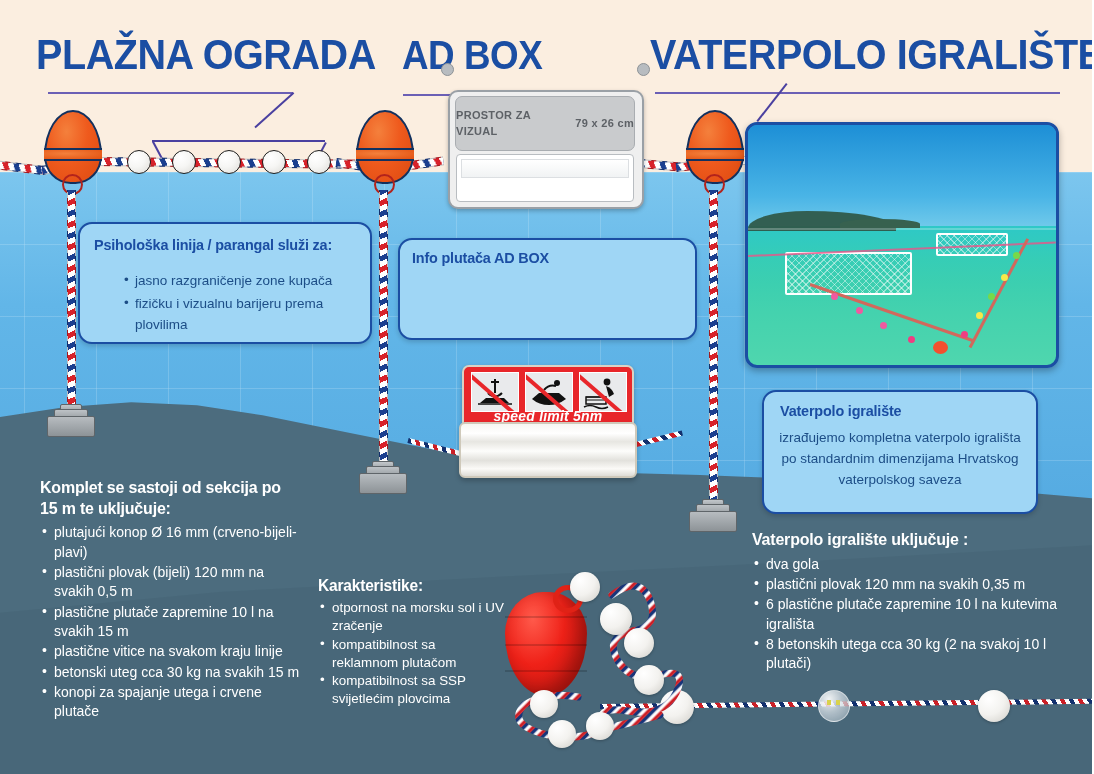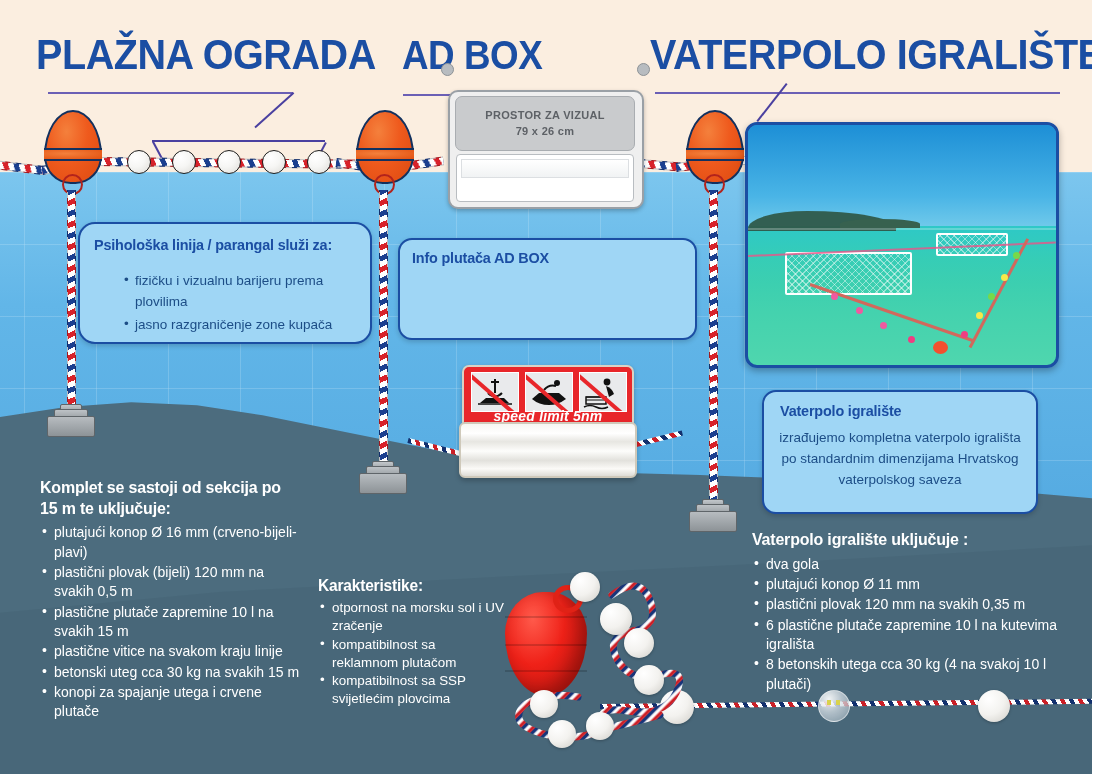--- a/index.html
+++ b/index.html
@@ -79,21 +79,21 @@
   .adbox{
     position:absolute;left:448px;top:90px;width:192px;height:115px;
     background:#efefef;
     border:2px solid #9aa0a6;
     border-radius:10px;
     box-shadow:0 2px 4px rgba(0,0,0,.25);
   }
   .adbox-grey{
     position:absolute;left:5px;top:4px;width:178px;height:53px;
     background:#c9cbcd;border:1px solid #a9adb1;border-radius:7px;
-    display:flex;flex-direction:column;align-items:center;justify-content:center;
+    display:flex;align-items:center;justify-content:center;
     color:#5d6166;font-size:11px;line-height:1.45;font-weight:bold;letter-spacing:.3px;
   }
   .adbox-white{
     position:absolute;left:6px;top:62px;width:176px;height:46px;
     background:#fff;border:1px solid #b9bdc1;border-radius:4px;
   }
   .adbox-white:after{
     content:"";position:absolute;left:4px;top:4px;right:4px;height:17px;
     border:1px solid #dcdfe2;background:linear-gradient(180deg,#fff,#f1f3f4);
   }
@@ -163,21 +163,21 @@
   }
   .ib-title{
     color:#1b4ea3;font-weight:bold;font-size:15.5px;letter-spacing:-.2px;
     transform:scaleX(.93);transform-origin:left center;
   }
   .ib-body{color:#1c4d86;font-size:13.5px;line-height:1.55;}
   .ib-body ul{margin:7px 0 0 0;padding-left:16px;list-style:none;}
   .ib-body li{position:relative;padding-left:11px;margin-bottom:2px;}
   .ib-body li:before{content:"•";position:absolute;left:0;top:-1px;}
 
-  #box1{left:78px;top:222px;width:290px;height:118px;padding:0;border-radius:17px;}
+  #box1{left:78px;top:222px;width:290px;height:118px;padding:0;}
   #box1 .ib-title{position:absolute;left:14px;top:12px;font-size:15.5px;}
   #box1 .ib-body{position:absolute;left:28px;top:40px;right:10px;}
 
   #box2{left:398px;top:238px;width:295px;height:98px;}
   #box2 .ib-title{position:absolute;left:12px;top:9px;}
   #box2 .ib-body{position:absolute;left:10px;top:34px;right:10px;text-align:center;}
 
   #box3{left:762px;top:390px;width:272px;height:120px;}
   #box3 .ib-title{position:absolute;left:16px;top:10px;}
   #box3 .ib-body{position:absolute;left:10px;top:36px;right:10px;text-align:center;}
@@ -411,22 +411,22 @@
     <div class="ph-dot" style="left:74%;top:78%;background:#f6e94a;"></div>
     <div class="ph-dot" style="left:78%;top:70%;background:#76d94a;"></div>
     <div class="ph-dot" style="left:82%;top:62%;background:#f6e94a;"></div>
     <div class="ph-dot" style="left:86%;top:53%;background:#76d94a;"></div>
   </div>
 
   <div class="infobox" id="box1">
     <div class="ib-title">Psihološka linija / parangal služi za:</div>
     <div class="ib-body">
       <ul>
+        <li>jasno razgraničenje zone kupača</li>
         <li>fizičku i vizualnu barijeru prema plovilima</li>
-        <li>jasno razgraničenje zone kupača</li>
       </ul>
     </div>
   </div>
 
   <div class="infobox" id="box2">
     <div class="ib-title">Info plutača AD BOX</div>
   </div>
 
   <div class="infobox" id="box3">
     <div class="ib-title">Vaterpolo igralište</div>
@@ -456,24 +456,23 @@
         <li>kompatibilnost sa SSP svijetlećim plovcima</li>
       </ul>
     </div>
   </div>
 
   <div class="darkblock" id="dark3">
     <div class="db-title">Vaterpolo igralište uključuje :</div>
     <div class="db-body">
       <ul>
         <li>dva gola</li>
-        <li>plutajući konop Ø 11 mm</li>
         <li>plastični plovak 120 mm na svakih 0,35 m</li>
         <li>6 plastične plutače zapremine 10 l na kutevima igrališta</li>
-        <li>8 betonskih utega cca 30 kg (4 na svakoj 10 l plutači)</li>
+        <li>8 betonskih utega cca 30 kg (2 na svakoj 10 l plutači)</li>
       </ul>
     </div>
   </div>
 
   <div class="rope-thin" style="left:600px;top:704px;width:496px;transform:rotate(-0.6deg);"></div>
 
   <div class="bfloat" style="left:660px;top:690px;width:34px;height:34px;"></div>
   <div class="ledfloat" style="left:818px;top:690px;">
     <div class="led" style="left:8px;"></div>
     <div class="led" style="left:17px;"></div>

